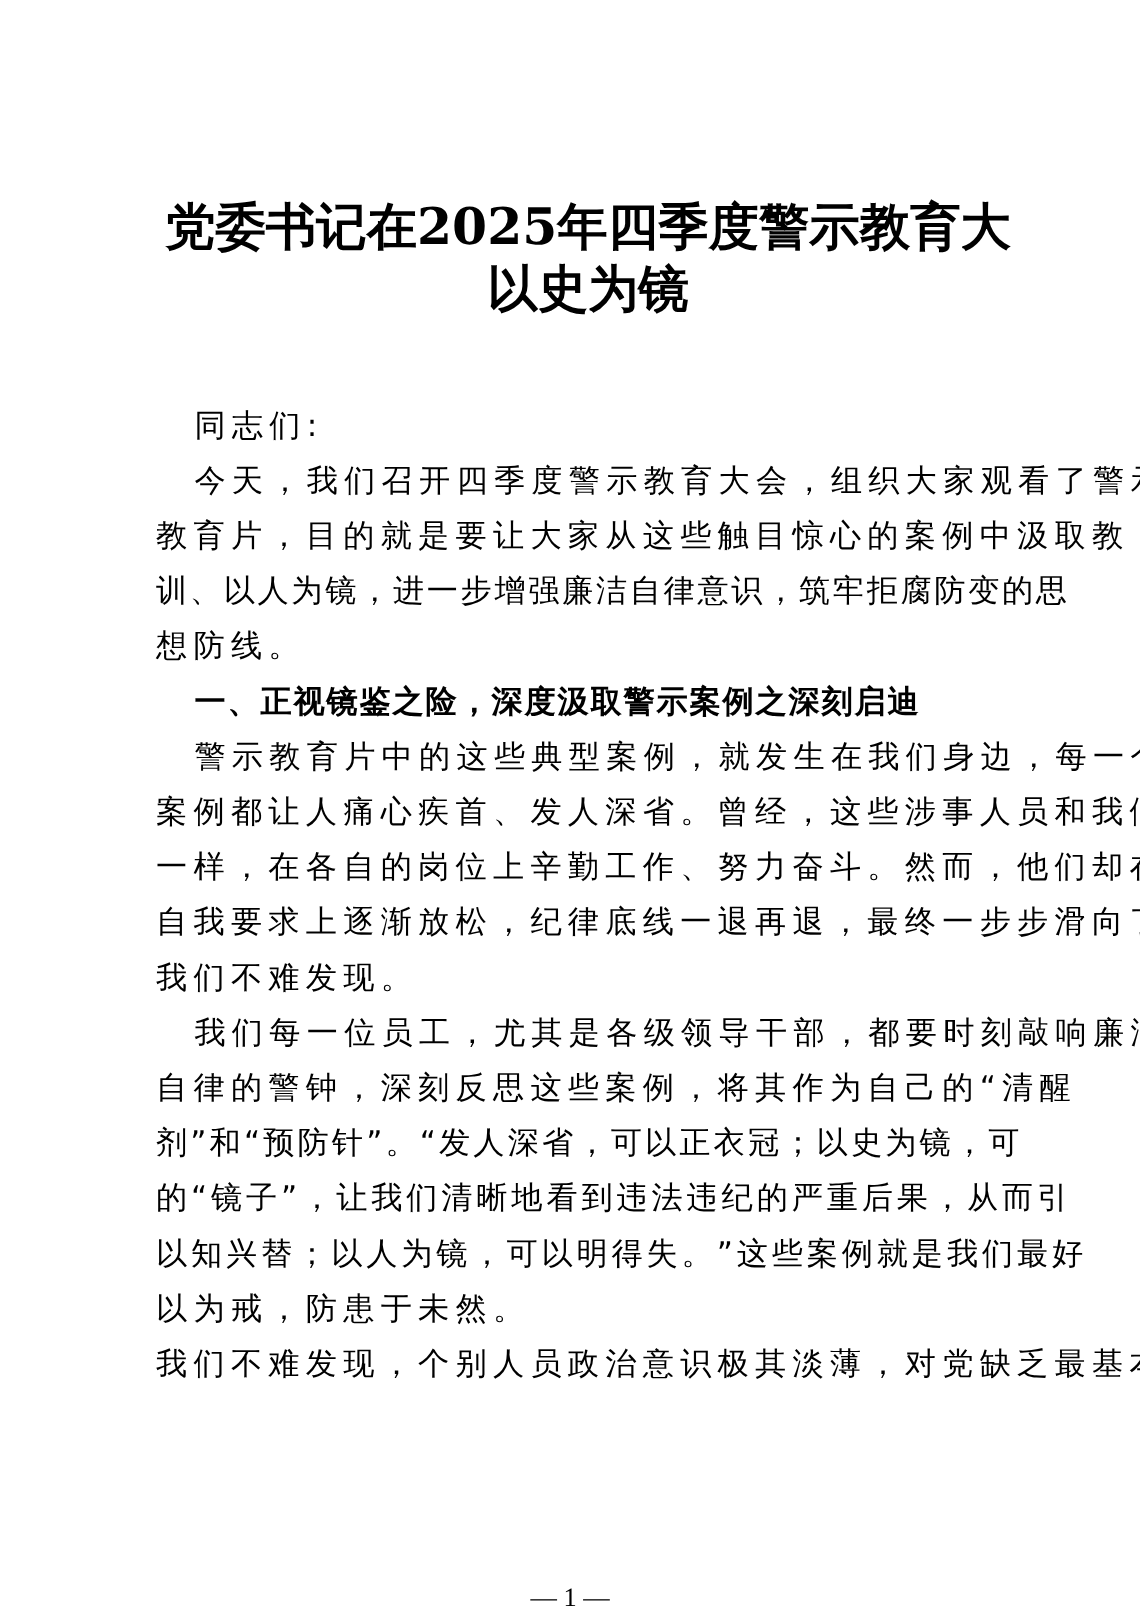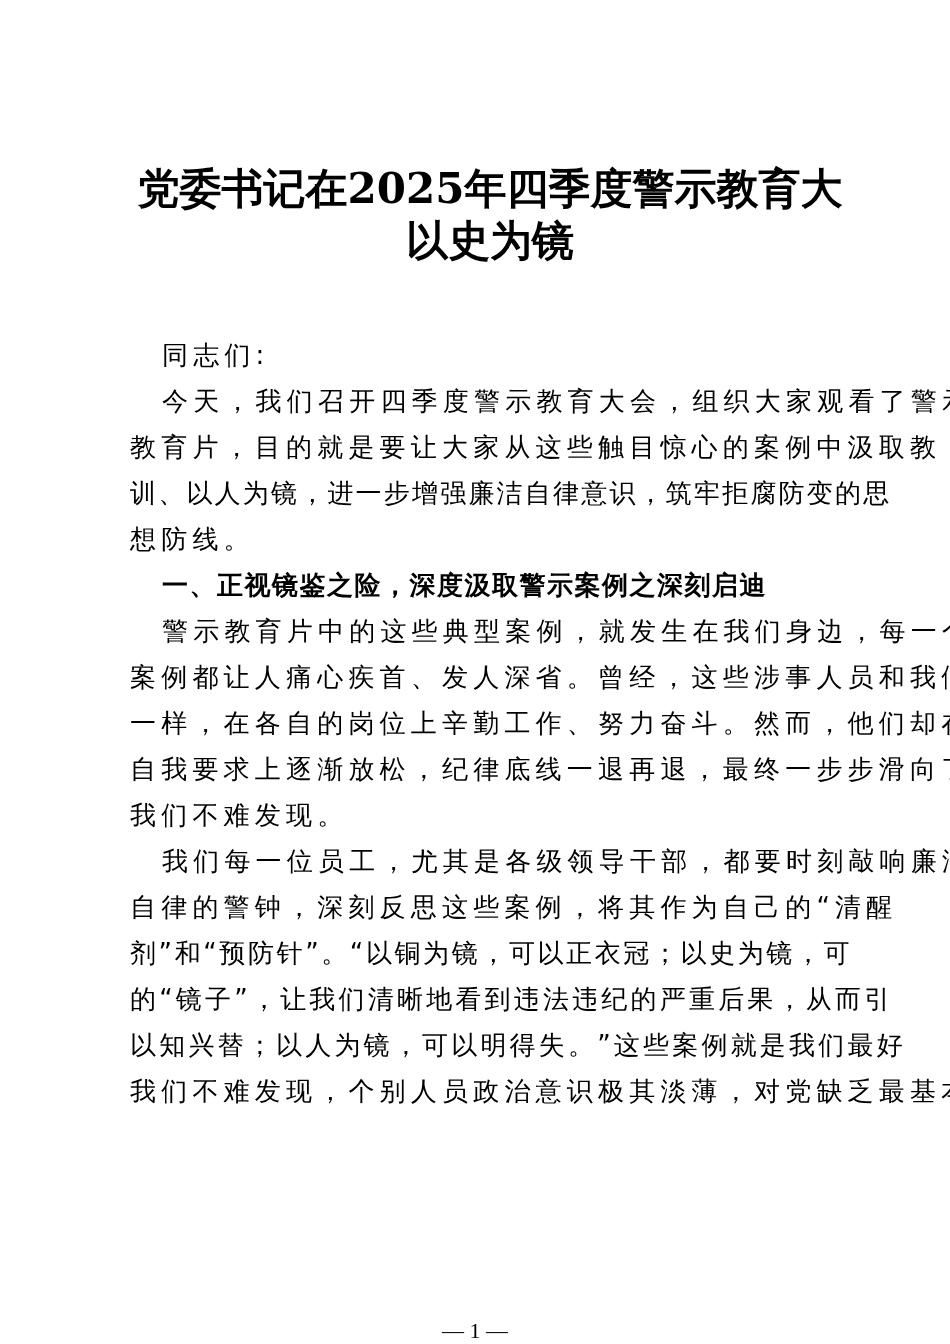--- a/index.html
+++ b/index.html
@@ -99,23 +99,24 @@
       <span class="line indent">警示教育片中的这些典型案例，就发生在我们身边，每一个</span>
       <span class="line">案例都让人痛心疾首、发人深省。曾经，这些涉事人员和我们</span>
       <span class="line">一样，在各自的岗位上辛勤工作、努力奋斗。然而，他们却在</span>
       <span class="line">自我要求上逐渐放松，纪律底线一退再退，最终一步步滑向了</span>
       <span class="line">我们不难发现。</span>
     </div>
 
     <div>
       <span class="line indent">我们每一位员工，尤其是各级领导干部，都要时刻敲响廉洁</span>
       <span class="line">自律的警钟，深刻反思这些案例，将其作为自己的“清醒</span>
-      <span class="line" style="letter-spacing:2.6px">剂”和“预防针”。“以铜为镜，可以正衣冠；以史为镜，可</span>
+      <span class="line" style="letter-spacing:2.6px">剂”和“预防针”。“发人深省，可以正衣冠；以史为镜，可</span>
       <span class="line" style="letter-spacing:3.2px">的“镜子”，让我们清晰地看到违法违纪的严重后果，从而引</span>
       <span class="line" style="letter-spacing:3.2px">以知兴替；以人为镜，可以明得失。”这些案例就是我们最好</span>
+      <span class="line">以为戒，防患于未然。</span>
     </div>
 
     <div>
       <span class="line">我们不难发现，个别人员政治意识极其淡薄，对党缺乏最基本</span>
     </div>
   </div>
 
   <div class="footer">— 1 —</div>
 
 </div>

